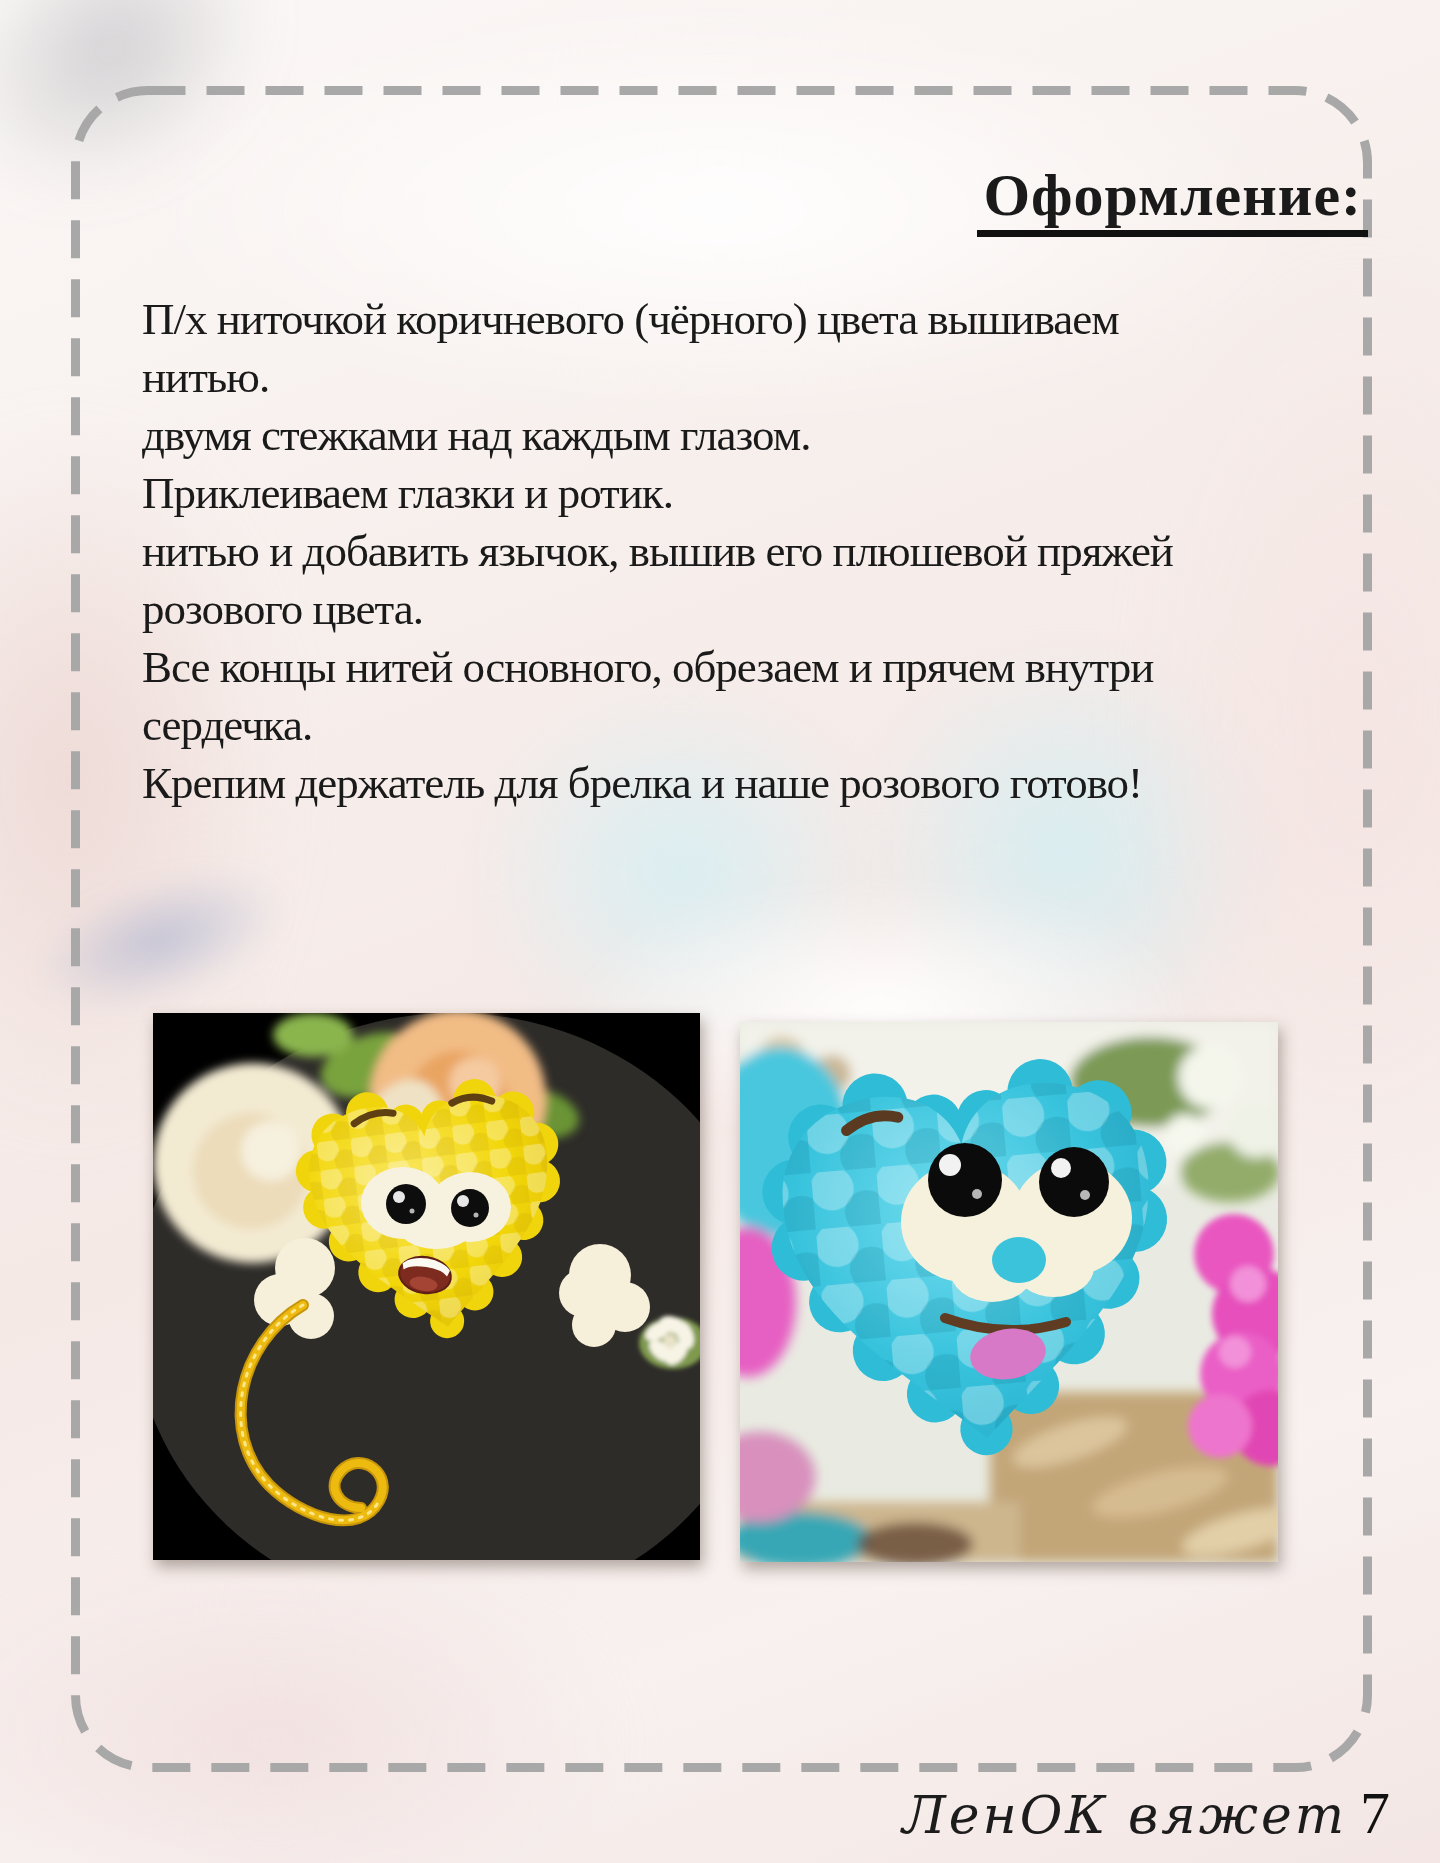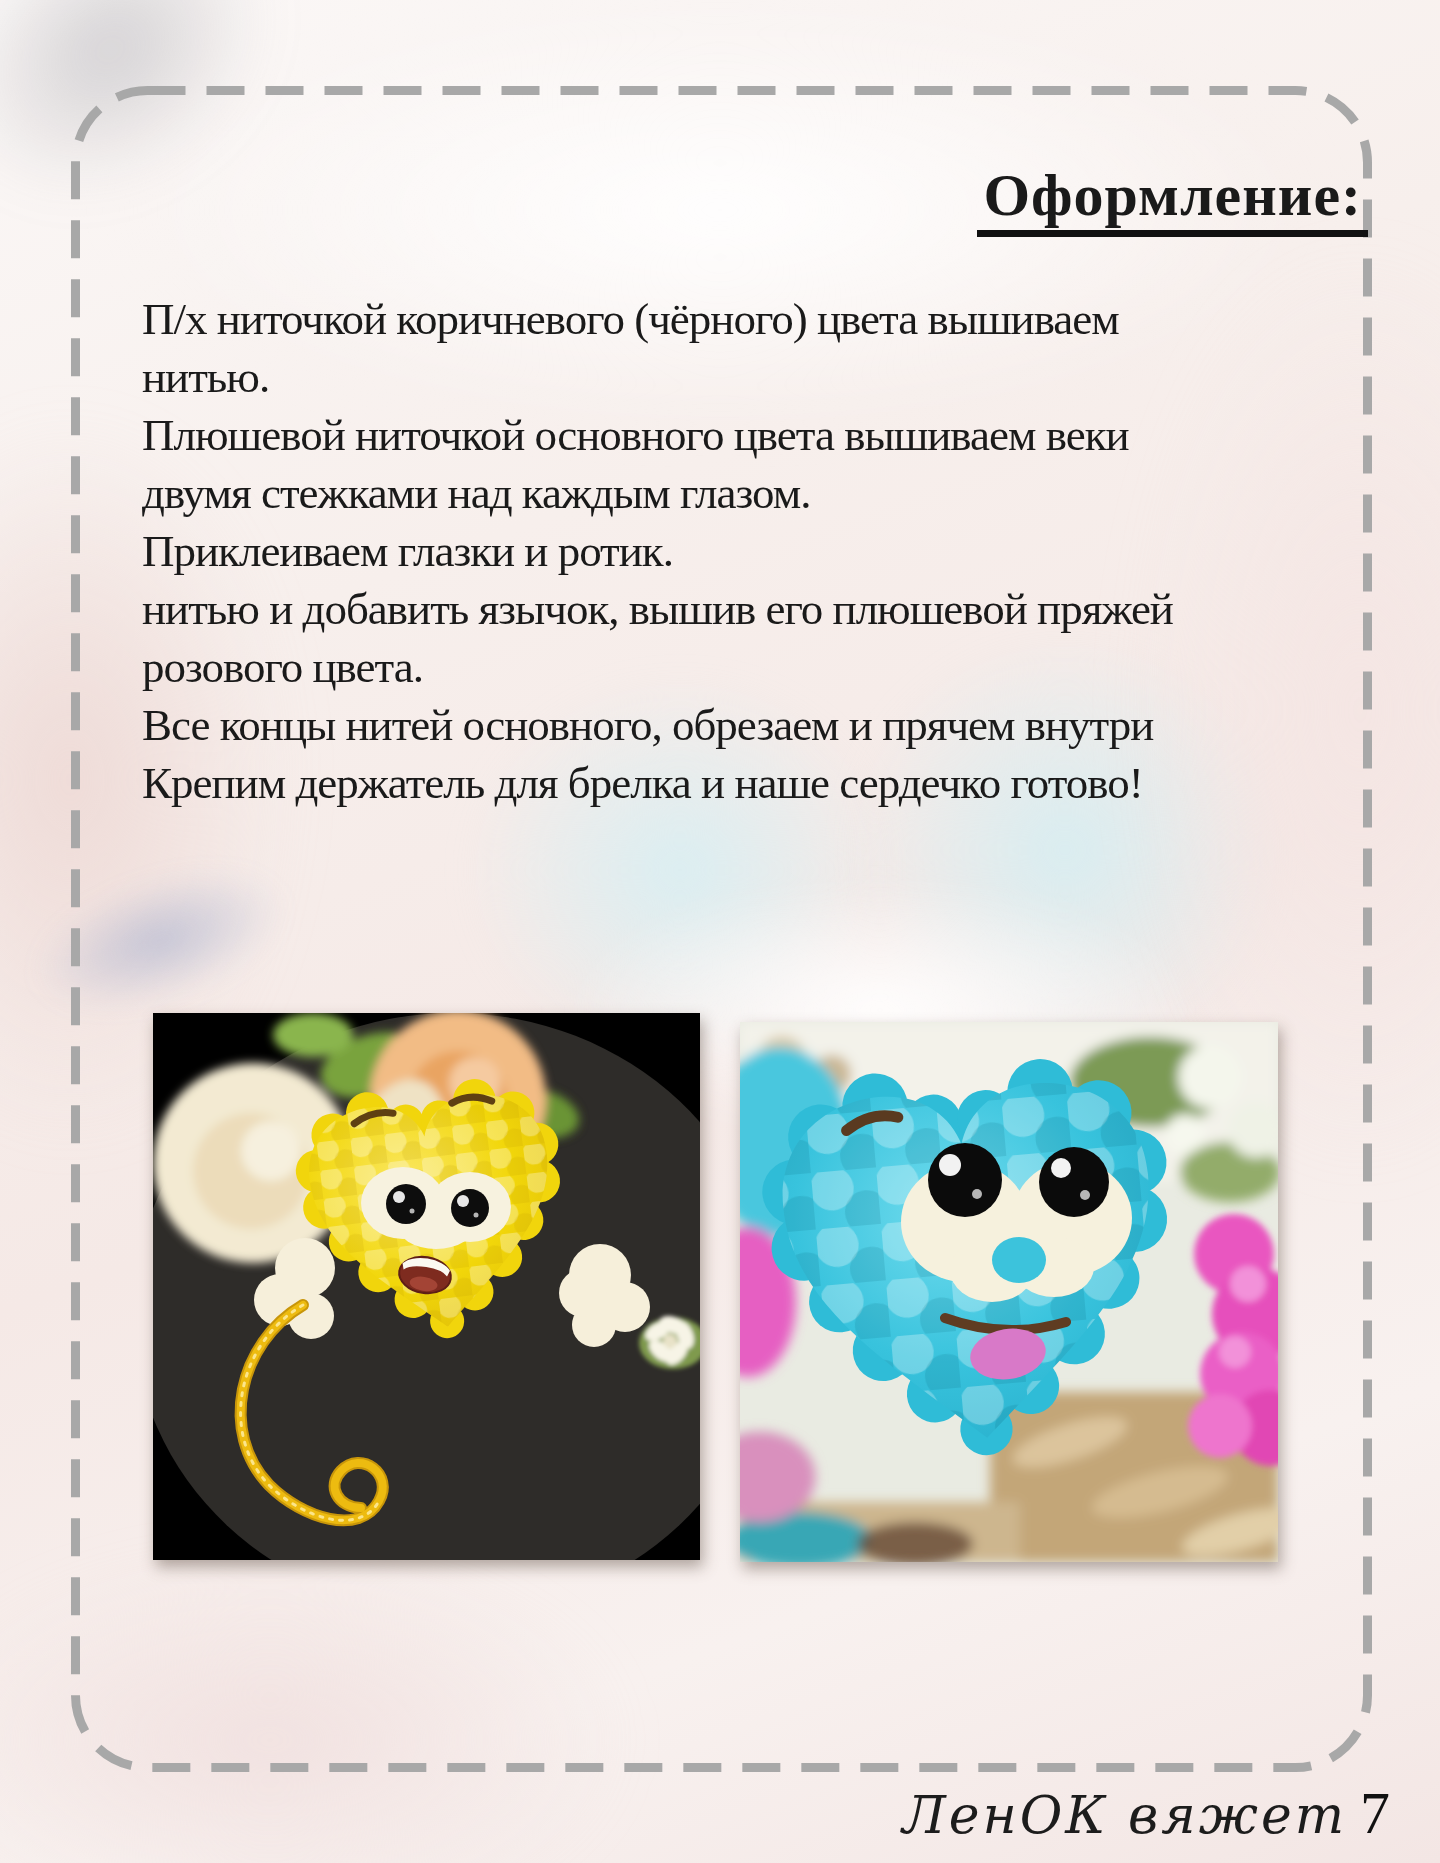--- a/index.html
+++ b/index.html
@@ -57,27 +57,27 @@
     <rect x="75.5" y="90.5" width="1292" height="1677" rx="72" fill="none" stroke="#a8a8a8" stroke-width="9" stroke-dasharray="38 21"></rect>
   </svg>
 
   <div class="title-wrap">
     <h1 class="title">Оформление:</h1>
   </div>
 
   <div class="body-text">
     <div>П/х ниточкой коричневого (чёрного) цвета вышиваем</div>
     <div>нитью.</div>
-    <div>Плюшевой ниточкой основного цвета вышиваем веки</div>
     <div>двумя стежками над каждым глазом.</div>
     <div>Приклеиваем глазки и ротик.</div>
     <div>нитью и добавить язычок, вышив его плюшевой пряжей</div>
     <div>розового цвета.</div>
     <div>Все концы нитей основного, обрезаем и прячем внутри</div>
-    <div>Крепим держатель для брелка и наше сердечко готово!</div>
+    <div>сердечка.</div>
+    <div>Крепим держатель для брелка и наше розового готово!</div>
   </div>
 
   <div class="photo photo-left">
   <svg width="547" height="547" viewBox="0 0 547 547">
     <defs>
       <pattern id="wk" width="64" height="40" patternUnits="userSpaceOnUse" patternTransform="rotate(-16)">
         <rect width="64" height="40" fill="#a3845a"></rect>
         <ellipse cx="16" cy="10" rx="27" ry="13" fill="#d9c096"></ellipse>
         <ellipse cx="48" cy="30" rx="27" ry="13" fill="#cfb488"></ellipse>
         <ellipse cx="16" cy="10" rx="18" ry="8" fill="#e9d9b3"></ellipse>

